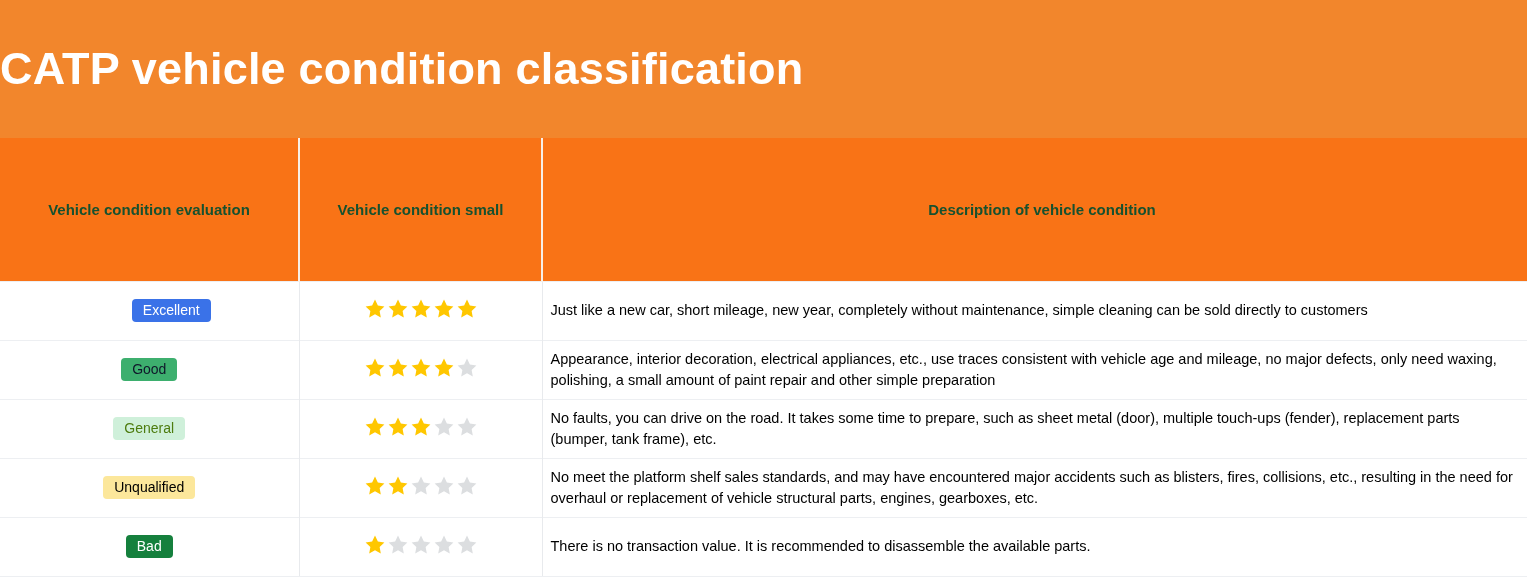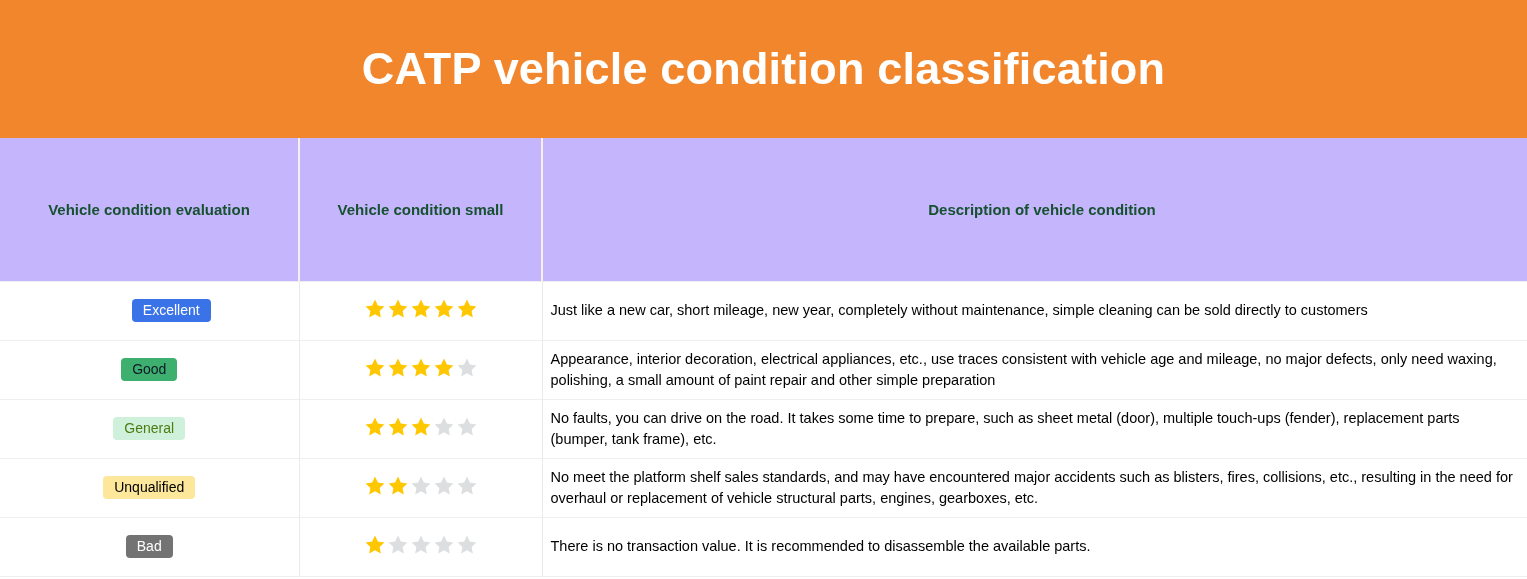--- a/index.html
+++ b/index.html
@@ -20,21 +20,20 @@
     overflow: hidden;
     background: #ffffff;
   }
 
   
   .title-band {
     height: 138px;
     background: #F2862C;
     display: flex;
     align-items: center;
-    justify-content: center;
     box-sizing: border-box;
   }
   .title-text {
     color: #ffffff;
     font-size: 45px;
     font-weight: bold;
     letter-spacing: 0.2px;
     line-height: 1.1;
     text-align: center;
     white-space: nowrap;
@@ -45,21 +44,21 @@
     width: 1527px;
     box-sizing: border-box;
     border-collapse: collapse;
     table-layout: fixed;
   }
   .table col.c-eval  { width: 299px; }
   .table col.c-class { width: 243px; }
   .table col.c-desc  { width: 985px; }
 
   thead th {
-    background: #c4b5fd;
+    background: #f97316;
     color: #16512F;
     font-size: 15px;
     font-weight: bold;
     height: 143px;
     vertical-align: middle;
     box-sizing: border-box;
     border-right: 2px solid #F8EFE7;
     padding: 0 10px;
   }
   thead th.h-eval,
@@ -103,21 +102,21 @@
     border-radius: 4px;
     font-size: 14px;
     line-height: 1.18;
     font-weight: normal;
     white-space: nowrap;
   }
   .badge.v-excellent   { background: #3A72E8; color: #ffffff; margin-left: 44px; }
   .badge.v-good        { background: #3DAF6E; color: #0f172a; }
   .badge.v-general     { background: #CFF0DA; color: #4d7c0f; }
   .badge.v-unqualified { background: #FCE79B; color: #000000; text-align: right; }
-  .badge.v-bad         { background: #737373; color: #ffffff; }
+  .badge.v-bad         { background: #15803d; color: #ffffff; }
 
   
   .stars {
     display: inline-flex;
     gap: 1px;
     line-height: 1;
   }
   .star {
     width: 22px;
     height: 22px;

